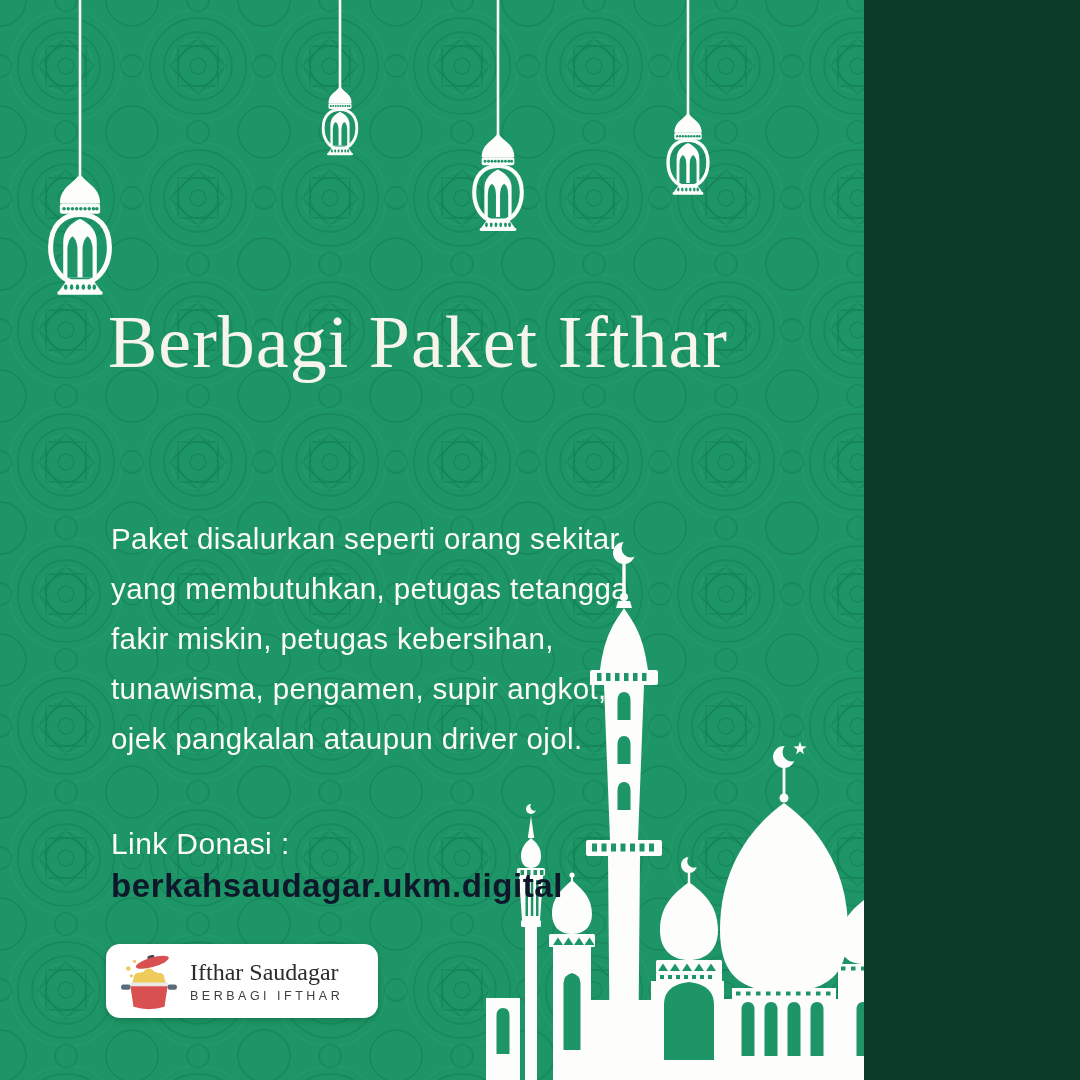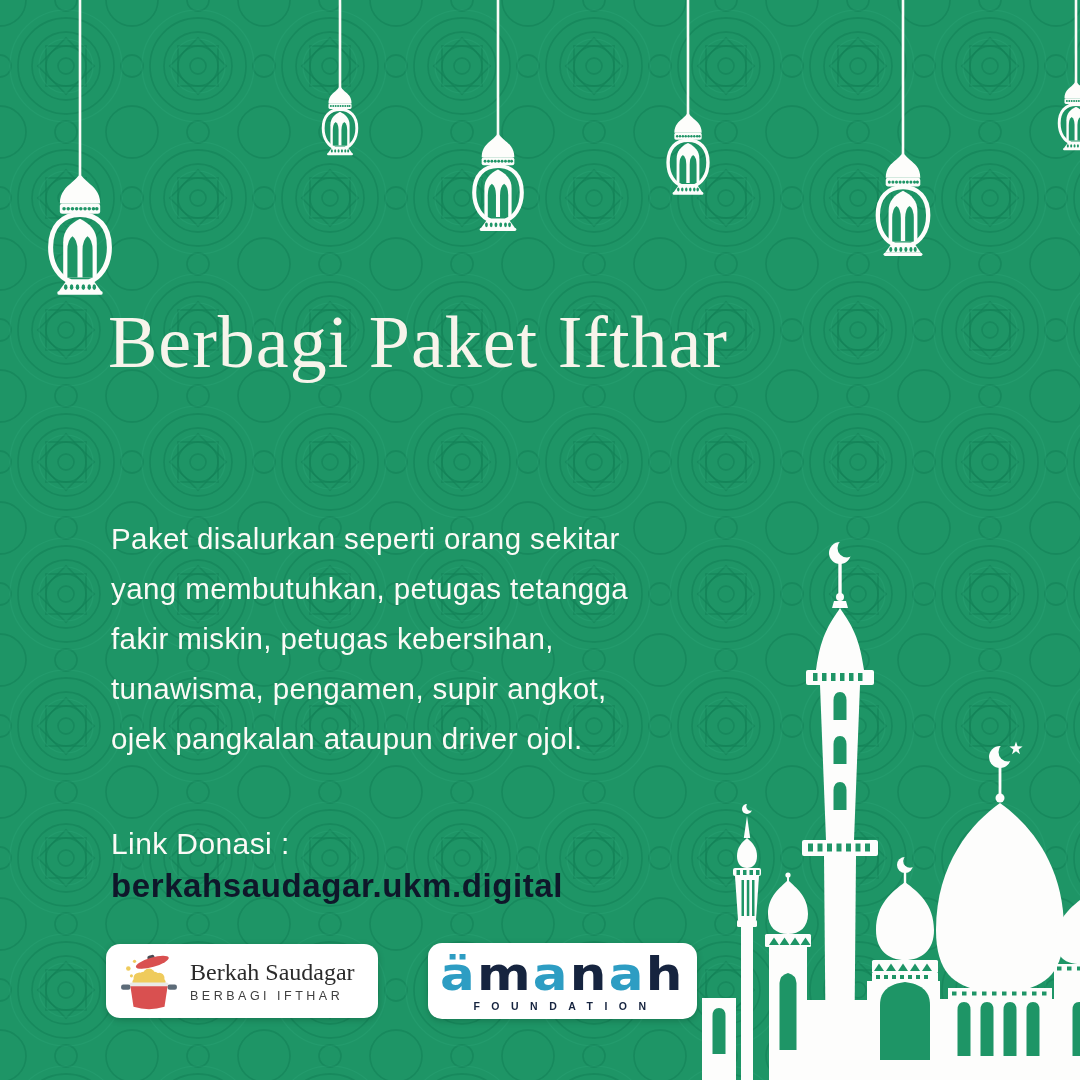--- a/index.html
+++ b/index.html
@@ -1,18 +1,18 @@
 <!DOCTYPE html>
 <html><head>
 <meta charset="utf-8">
 <style>
   html,body{margin:0;padding:0;background:#0c3a28;}
   .poster{
     position:relative;
-    width:1080px;height:1080px;
+    width:864px;height:1080px;
     overflow:hidden;
     background:#1E9566;
     font-family:"Liberation Sans","DejaVu Sans",sans-serif;
   }
   svg{display:block;}
   .bg-pattern{position:absolute;inset:0;}
   .lanterns{position:absolute;inset:0;}
   .mosque{position:absolute;right:0;bottom:0;}
   .content{position:absolute;inset:0;}
   .title{
@@ -326,25 +326,19 @@
       <path d="M14,28 Q20,17 30,19 Q40,17 46,28 L46,31 L14,31 Z" fill="#EFCB5C"></path>
       <circle cx="20" cy="25" r="5" fill="#EFCB5C"></circle>
       <circle cx="30" cy="22" r="6" fill="#EFCB5C"></circle>
       <circle cx="40" cy="25" r="5" fill="#EFCB5C"></circle>
       <rect x="11" y="29.5" width="38" height="4" rx="2" fill="#E9E9E6"></rect>
       <rect x="3" y="31.5" width="9" height="5" rx="2" fill="#5C6B78"></rect>
       <rect x="48" y="31.5" width="9" height="5" rx="2" fill="#5C6B78"></rect>
       <path d="M12,33 L48,33 L45,53 Q30,57.5 15,53 Z" fill="#D95050"></path>
     </svg>
     <div class="berkah-text">
-      <div class="berkah-name">Berkah Saudagar</div>
+      <div class="berkah-name">Ifthar Saudagar</div>
       <div class="berkah-tagline">BERBAGI IFTHAR</div>
     </div>
   </div>
 
-  <div class="badge badge-amanah">
-    <div class="amanah-word">
-      <span class="lt-teal">ä</span><span class="lt-navy">m</span><span class="lt-teal">a</span><span class="lt-navy">n</span><span class="lt-teal">a</span><span class="lt-navy">h</span>
-    </div>
-    <div class="amanah-sub">FOUNDATION</div>
-  </div>
 
 </div>
 
 </body></html>

